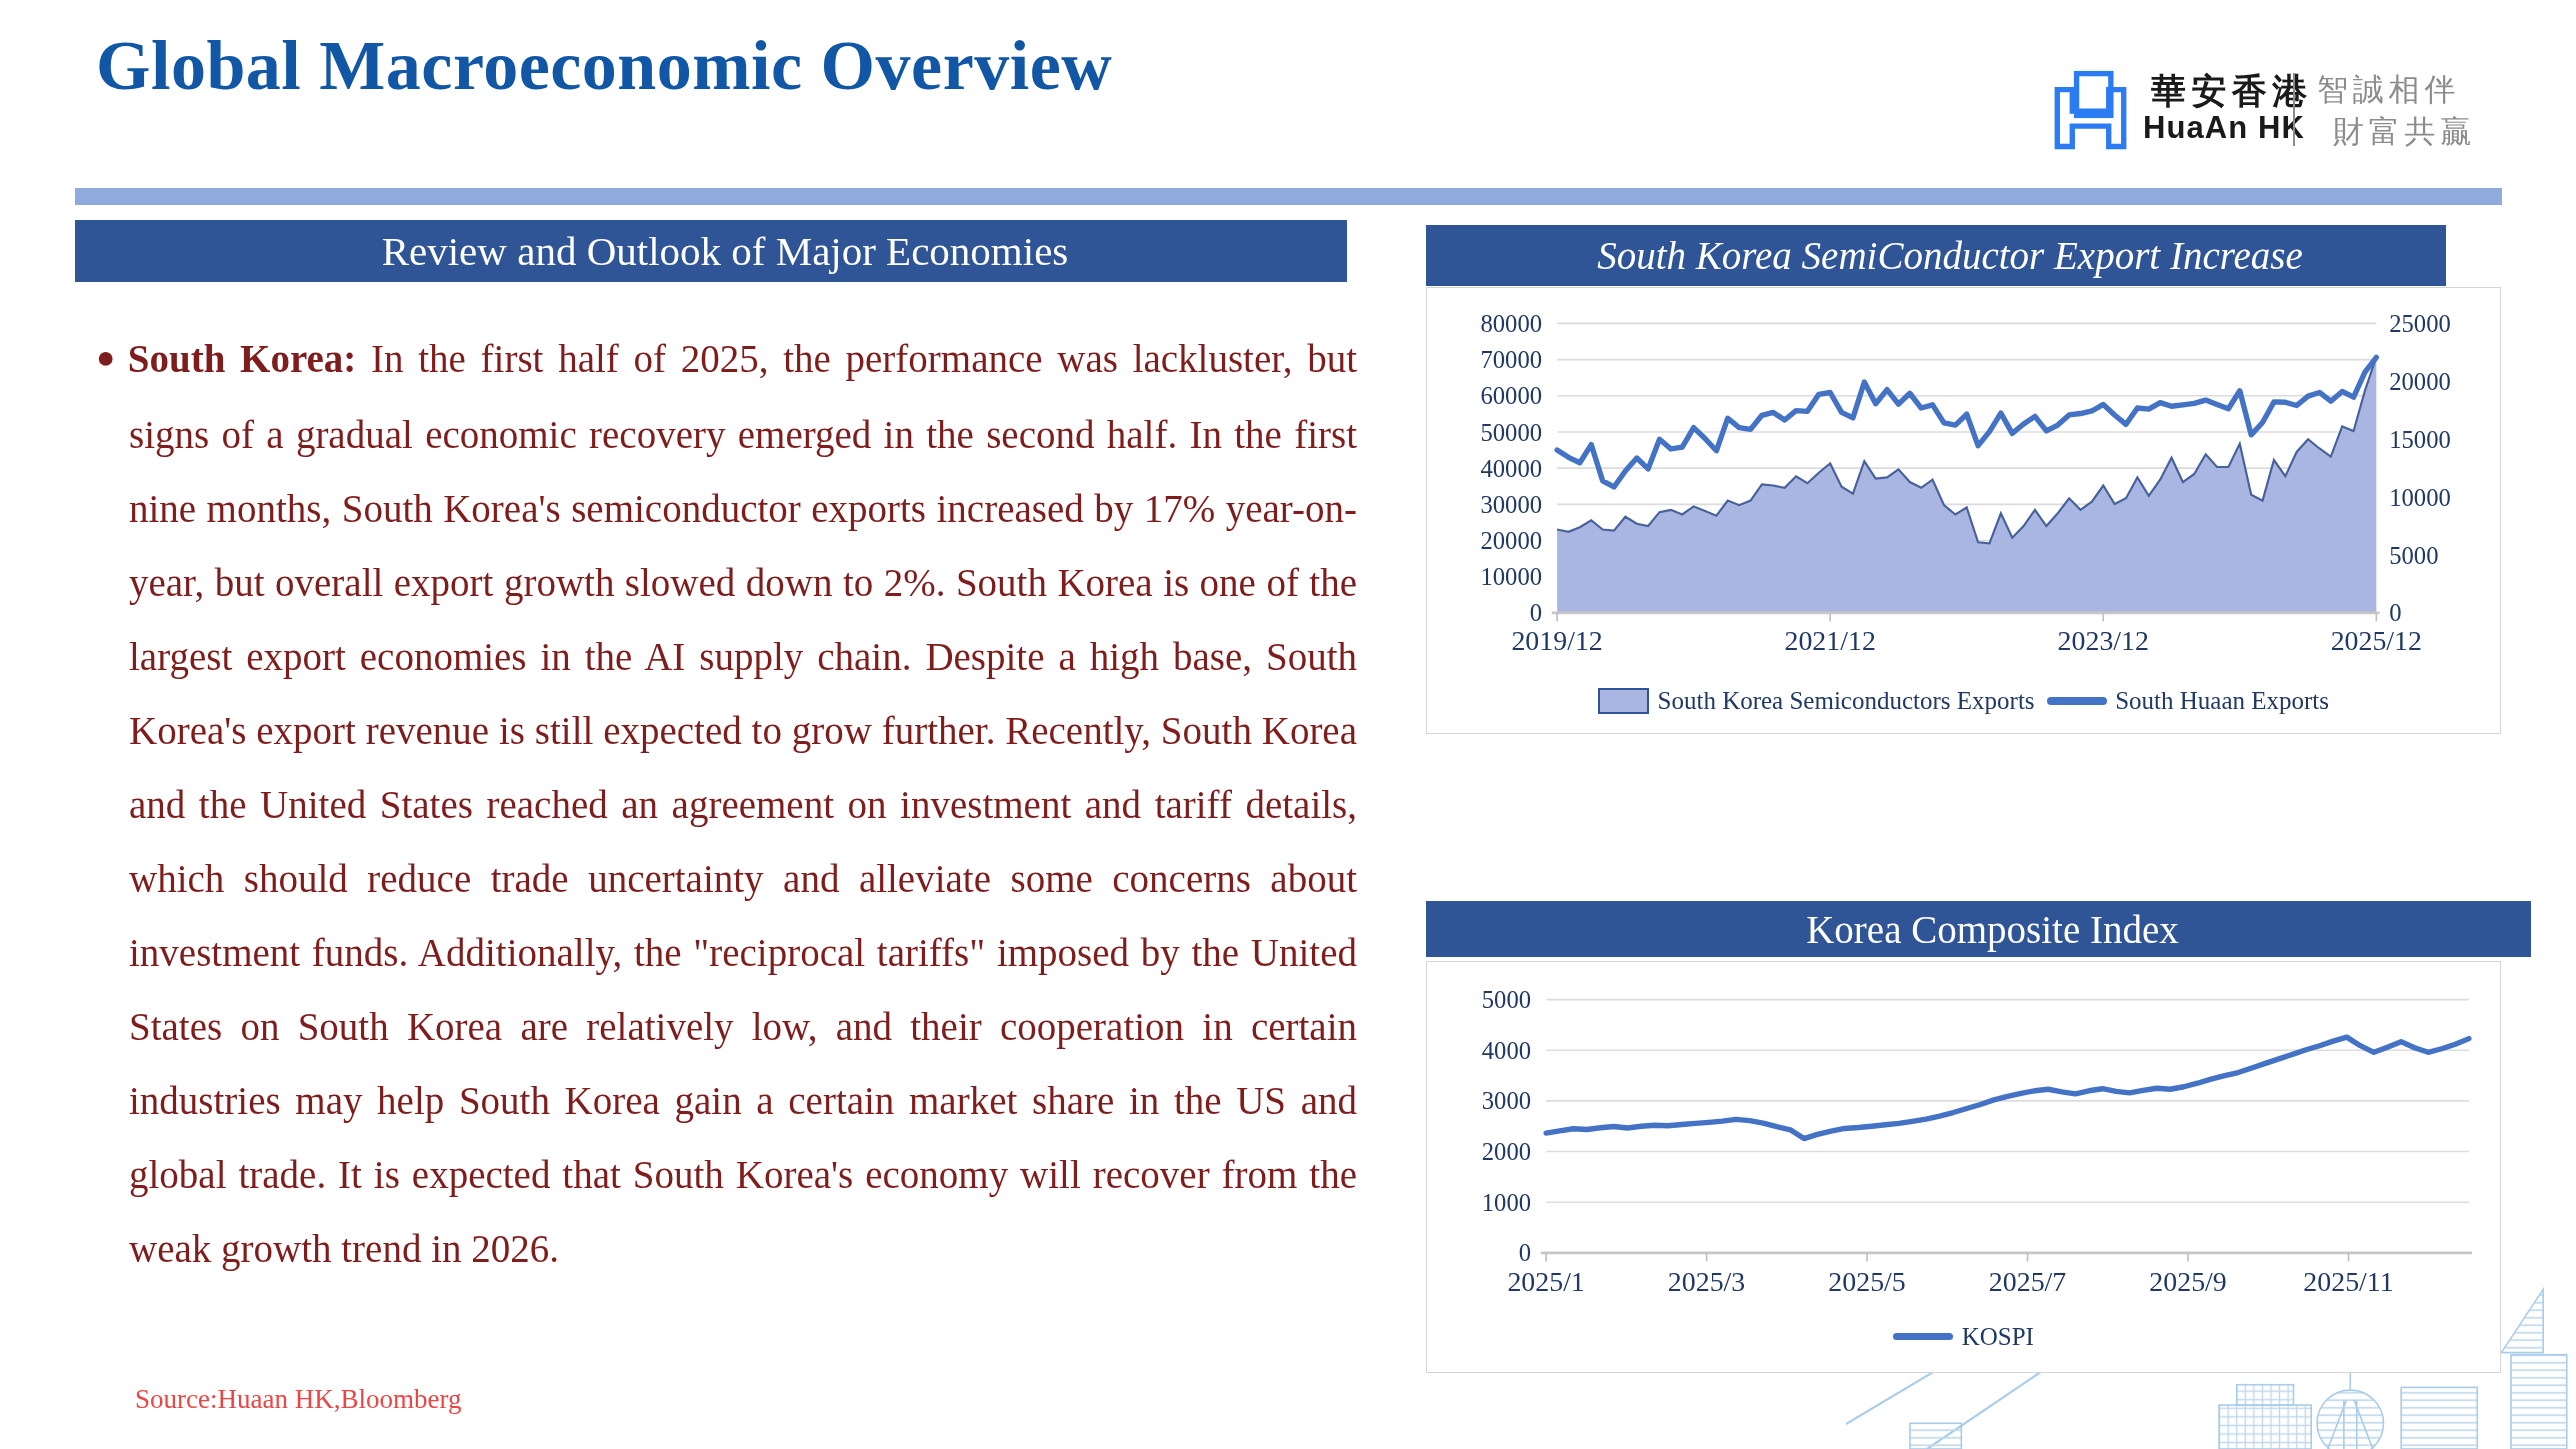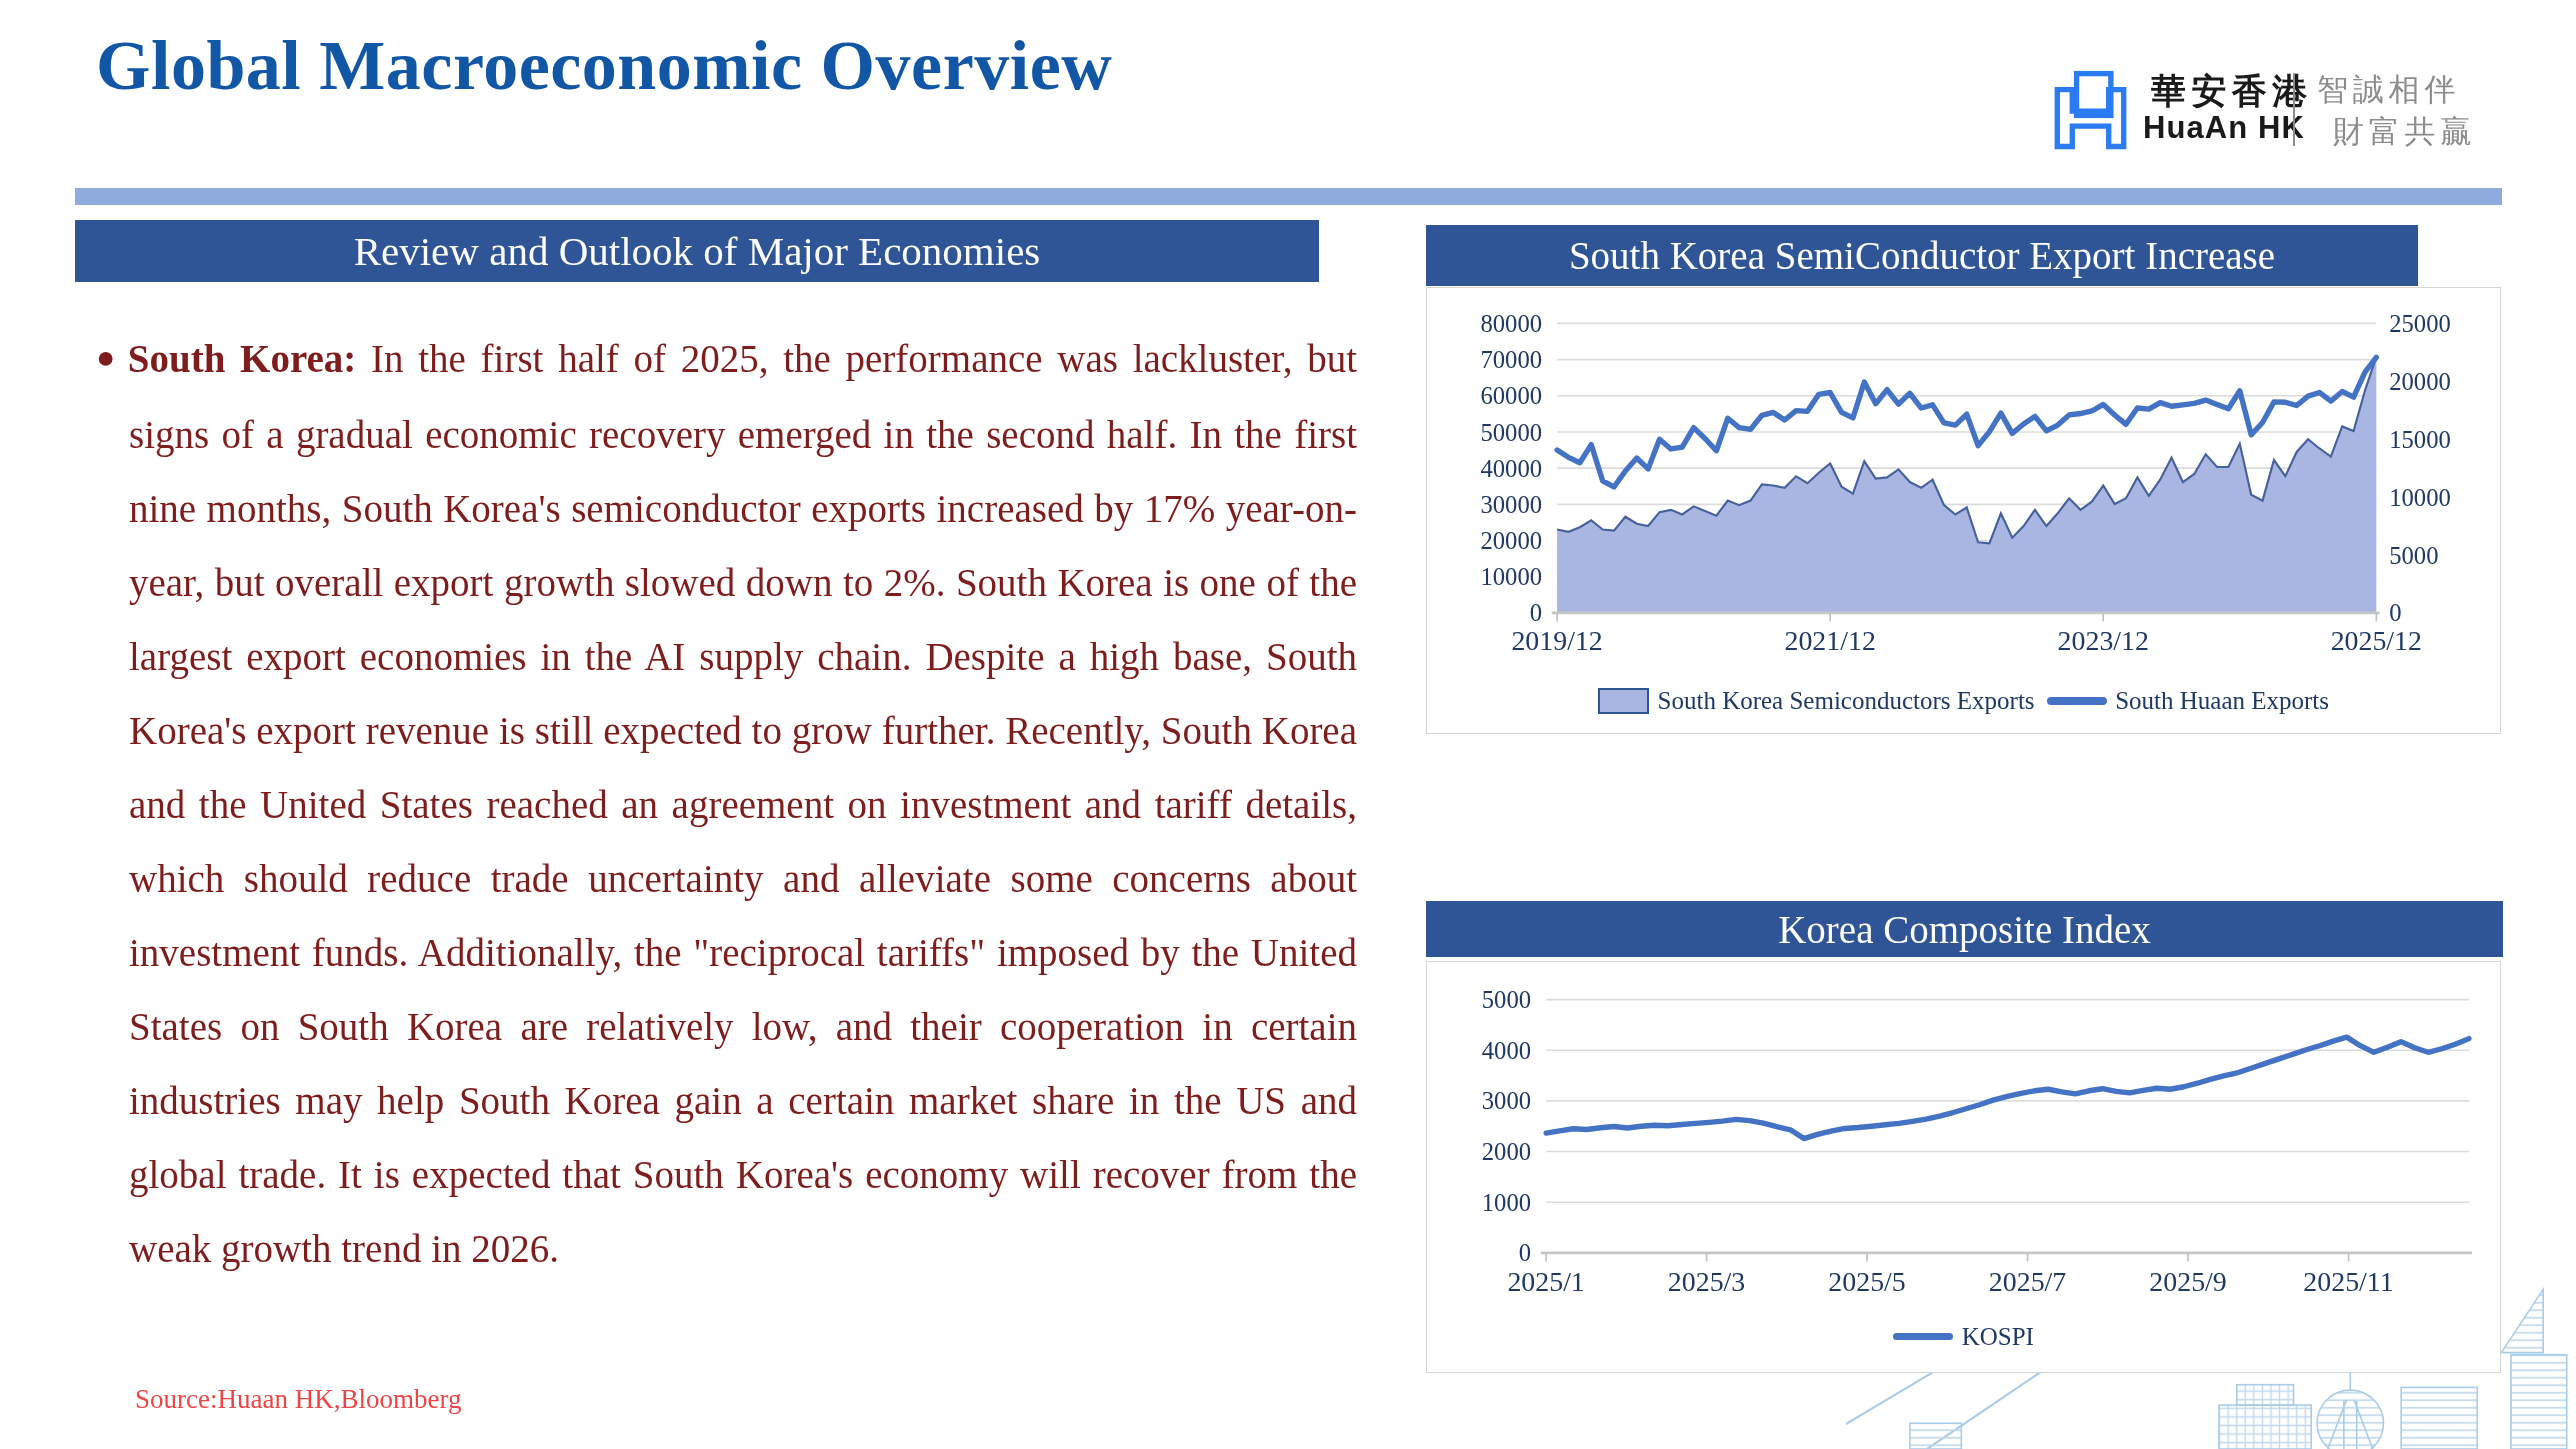--- a/index.html
+++ b/index.html
@@ -31,38 +31,38 @@
   }
   #left-header{left:75px;top:220px;width:1244px;height:62px;font-size:41px;}
   #body-text{
     position:absolute;left:96px;top:322px;width:1228px;
     font-size:39px;line-height:74px;color:#7f1d1d;text-align:justify;
     padding-left:33px;text-indent:-33px;margin:0;
   }
   #body-text .bullet{font-size:32px;position:relative;top:-4.3px;padding-right:7.5px;}
   #source-note{position:absolute;left:135px;top:1384px;font-size:27px;color:#ef4444;}
   
-  #chart1-header{left:1426px;top:225px;width:992px;height:61px;font-size:39px;}
+  #chart1-header{left:1426px;top:225px;width:992px;height:61px;font-size:39px;font-style:italic;}
   #chart2-header{left:1426px;top:901px;width:1077px;height:56px;font-size:39px;}
   .chart-box{position:absolute;background:#ffffff;border:1.6px solid #D5D5D5;z-index:2;}
   #chart1-box{left:1426px;top:287px;width:1073px;height:445px;}
   #chart2-box{left:1426px;top:961px;width:1073px;height:410px;}
   .chart-box svg{position:absolute;left:0;top:0;}
   .legend{
     position:absolute;left:0;width:100%;display:flex;justify-content:center;align-items:flex-start;
     gap:12px;font-size:25px;color:#1F3864;z-index:3;
   }
   #legend1{bottom:18px;}
   #legend2{bottom:21.5px;}
   .legend .item{display:flex;align-items:center;gap:8.6px;}
   .swatch-area{width:47px;height:22.5px;background:#A9B6E2;border:2.1px solid #2F5597;display:inline-block;}
   .swatch-line{width:60px;height:7.5px;background:#4472C4;border-radius:4.3px;display:inline-block;}
   
   #skyline{position:absolute;left:1846px;top:1224px;z-index:1;}
-  .hdr-z{z-index:2;}
+  .hdr-z{z-index:2;padding-left:28px;}
 </style>
 </head>
 <body>
 
 <div id="stage">
 
   <svg id="skyline" width="730" height="225" viewBox="0 0 1360 420">
     <defs>
       <pattern id="hz" width="12" height="14" patternUnits="userSpaceOnUse">
         <path d="M0 7 H12" stroke="#BFD7EC" stroke-width="3"></path>

